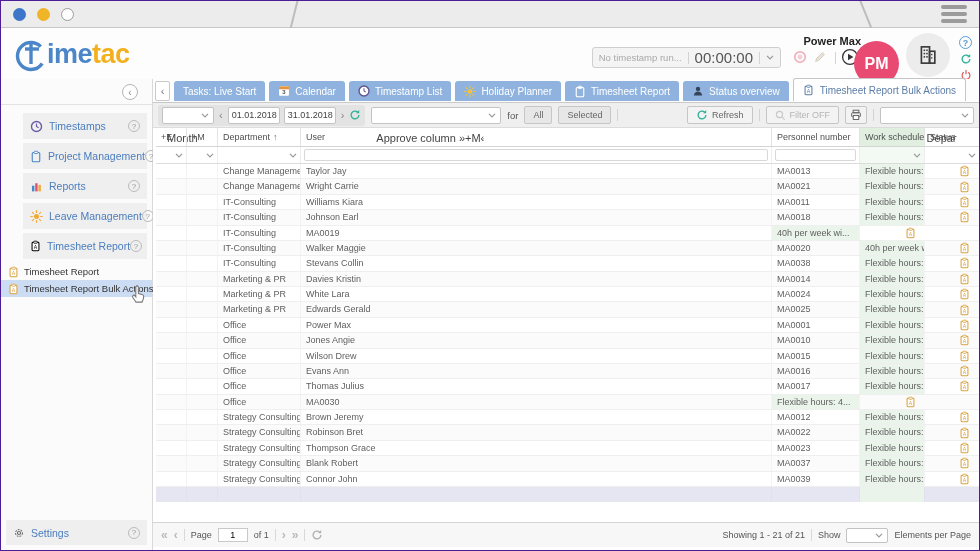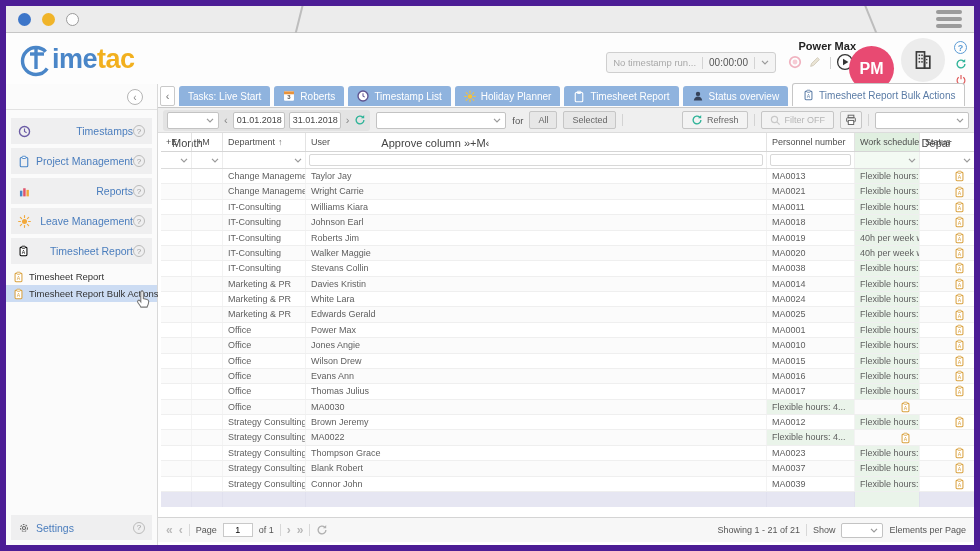--- a/index.html
+++ b/index.html
@@ -1,17 +1,17 @@
 <!DOCTYPE html>
 <html style="--tabblue: #8fb3de; --link: #4a7dbd; --pink: #e84a72; --gcell: #eaf4ea; --ghead: #e0efe0; --lav: #e6e6f2;"><head>
 <meta charset="utf-8">
 <style>
   html,body{margin:0;padding:0;background:#dfe3e6;font-family:"Liberation Sans",sans-serif;}
   *{box-sizing:border-box;}
-  .window{position:relative;width:980px;height:551px;background:#15803d;border:6px solid #4c1d95;overflow:hidden;}
+  .window{position:relative;width:980px;height:551px;background:#15803d;border:1px solid #4c1d95;overflow:hidden;}
 
   
   .chrome{position:absolute;left:0;top:0;width:100%;height:27px;background:#ececec;border-bottom:1px solid #c6c6c6;}
   .dot{position:absolute;top:7px;width:13px;height:13px;border-radius:50%;}
   .dot.d1{left:12px;background:#3d76c9;}
   .dot.d2{left:36px;background:#f0b429;}
   .dot.d3{left:60px;background:#fdfdfd;border:1.5px solid #9b9b9b;}
   .diag{position:absolute;top:-2px;width:1.5px;height:32px;background:#bdbdbd;}
   .diag.l{left:292px;transform:rotate(14deg);}
   .diag.r{left:864px;transform:rotate(-22deg);}
@@ -20,34 +20,34 @@
 
   
   .appbar{position:absolute;left:0;top:27px;width:100%;height:51px;background:#fdfdfd;}
   .logo{position:absolute;left:12px;top:7px;display:flex;align-items:center;}
   .logo svg{display:block;}
   .logo .w1{font-size:27px;font-weight:bold;color:#4a86c8;letter-spacing:-.5px;margin-left:-4px;}
   .logo .w2{font-size:27px;font-weight:bold;color:#f2b01e;letter-spacing:-.5px;}
   .timer{position:absolute;right:198px;top:19px;height:21px;display:flex;align-items:center;background:#f4f4f4;border:1px solid #cfcfcf;border-radius:3px;padding:0 6px;gap:6px;}
   .timer .stat{font-size:9.5px;color:#a9a9a9;max-width:88px;white-space:nowrap;overflow:hidden;}
   .timer .sep,.vsep{width:1px;height:12px;background:#d3d3d3;}
-  .timer .time{font-size:10px;color:#555;}
+  .timer .time{font-size:15px;color:#555;}
   .ic{display:inline-flex;align-items:center;justify-content:center;line-height:0;}
   .tool-ic{position:absolute;cursor:pointer;}
   .uname{position:absolute;right:118px;top:7px;width:110px;text-align:right;font-size:11px;font-weight:bold;color:#222;}
   .avatar{position:absolute;right:80px;top:13px;width:45px;height:45px;border-radius:50%;background:var(--pink);color:#fff;font-size:16px;font-weight:bold;display:flex;align-items:center;justify-content:center;}
   .orgbtn{position:absolute;right:29px;top:5px;width:44px;height:44px;border-radius:50%;background:#ececec;display:flex;align-items:center;justify-content:center;}
   .rstack{position:absolute;right:7px;top:8px;display:flex;flex-direction:column;gap:4px;align-items:center;}
   .rstack .q{width:13px;height:13px;border-radius:50%;border:1.3px solid #5b9bd5;color:#5b9bd5;font-size:9px;font-weight:bold;display:flex;align-items:center;justify-content:center;}
 
   
   .sidebar{position:absolute;left:0;top:78px;bottom:0;width:152px;background:#fbfbfb;border-right:1px solid #d9d9d9;}
   .sb-top{height:26px;border-bottom:1px solid #e2e2e2;position:relative;}
   .collapse{position:absolute;right:14px;top:5px;width:16px;height:16px;border:1px solid #b5b5b5;border-radius:50%;color:#888;font-size:10px;display:flex;align-items:center;justify-content:center;cursor:pointer;background:#fff;}
-  .nav{padding:8px 5px 0 5px;text-align:right;}
+  .nav{padding:8px 5px 0 22px;}
   .nav-item{height:26px;margin-bottom:4px;background:#efeff0;display:flex;align-items:center;padding:0 7px;cursor:pointer;}
   .nav-item .lbl{flex:1;font-size:10.5px;color:var(--link);margin-left:6px;white-space:nowrap;}
   .q2{width:12px;height:12px;border-radius:50%;border:1px solid #bbb;color:#999;font-size:8px;display:flex;align-items:center;justify-content:center;flex-shrink:0;}
   .subnav{margin-top:4px;}
   .sub-item{height:17px;display:flex;align-items:center;padding:0 7px;cursor:pointer;}
   .sub-item .lbl{font-size:9.5px;color:#333;margin-left:5px;white-space:nowrap;}
   .sub-item.sel{background:#ccdcf3;}
   .cursor{position:absolute;left:128px;top:206px;}
   .settings{position:absolute;left:5px;right:5px;bottom:5px;height:25px;background:#efeff0;display:flex;align-items:center;padding:0 7px;cursor:pointer;}
   .settings .lbl{flex:1;font-size:10.5px;color:var(--link);margin-left:6px;}
@@ -302,21 +302,21 @@
 
   </div>
           <div class="tab">
     <span class="ic ti">
               <svg width="12" height="12" viewBox="0 0 14 14">
                 <rect x="1.2" y="1.6" width="11.6" height="11" rx="1.2" fill="#fff"></rect>
                 <rect x="1.2" y="1.6" width="11.6" height="3.4" fill="#e8923a"></rect>
                 <text x="7" y="11" font-size="7" font-weight="bold" fill="#555" text-anchor="middle" font-family="Liberation Sans,sans-serif">3</text>
               </svg>
             </span>
-    <span class="tl">Roberts</span>
+    <span class="tl">Calendar</span>
 
   </div>
           <div class="tab">
     <span class="ic ti">
               <svg width="12" height="12" viewBox="0 0 14 14">
                 <circle cx="7" cy="7" r="5.8" fill="#fff" stroke="#5f5490" stroke-width="1.6"></circle>
                 <path d="M7 3.8V7l2 1.3" stroke="#5f5490" stroke-width="1.2" fill="none"></path>
               </svg>
             </span>
     <span class="tl">Timestamp List</span>
@@ -569,21 +569,20 @@
                 <rect x="5.4" y="1" width="5.2" height="3" rx="1" fill="#fff" stroke="currentColor" stroke-width="1.2"></rect>
                 <text x="8" y="12.4" font-size="7.5" text-anchor="middle" fill="currentColor" font-family="Liberation Sans,sans-serif">A</text>
               </svg>
             </span>
     </div>
   </div>
         <div class="trow gcols">
     <div class="c"></div>
     <div class="c"></div>
     <div class="c">IT-Consulting</div>
-    <div class="c">Roberts Jim</div>
     <div class="c">MA0019</div>
     <div class="c csched">40h per week wi...</div>
     <div class="c cstat" style="border-right:none;">
       <span class="ic" style="color:#d9a13e;">
               <svg width="11" height="12" viewBox="0 0 16 16">
                 <rect x="3" y="2.6" width="10" height="12.4" rx="1.4" fill="#fff" stroke="currentColor" stroke-width="1.5"></rect>
                 <rect x="5.4" y="1" width="5.2" height="3" rx="1" fill="#fff" stroke="currentColor" stroke-width="1.2"></rect>
                 <text x="8" y="12.4" font-size="7.5" text-anchor="middle" fill="currentColor" font-family="Liberation Sans,sans-serif">A</text>
               </svg>
             </span>
@@ -789,20 +788,21 @@
                 <rect x="5.4" y="1" width="5.2" height="3" rx="1" fill="#fff" stroke="currentColor" stroke-width="1.2"></rect>
                 <text x="8" y="12.4" font-size="7.5" text-anchor="middle" fill="currentColor" font-family="Liberation Sans,sans-serif">A</text>
               </svg>
             </span>
     </div>
   </div>
         <div class="trow gcols">
     <div class="c"></div>
     <div class="c"></div>
     <div class="c">Strategy Consulting</div>
+    <div class="c">Robinson Bret</div>
     <div class="c">MA0022</div>
     <div class="c csched">Flexible hours: 4...</div>
     <div class="c cstat" style="border-right:none;">
       <span class="ic" style="color:#d9a13e;">
               <svg width="11" height="12" viewBox="0 0 16 16">
                 <rect x="3" y="2.6" width="10" height="12.4" rx="1.4" fill="#fff" stroke="currentColor" stroke-width="1.5"></rect>
                 <rect x="5.4" y="1" width="5.2" height="3" rx="1" fill="#fff" stroke="currentColor" stroke-width="1.2"></rect>
                 <text x="8" y="12.4" font-size="7.5" text-anchor="middle" fill="currentColor" font-family="Liberation Sans,sans-serif">A</text>
               </svg>
             </span>

